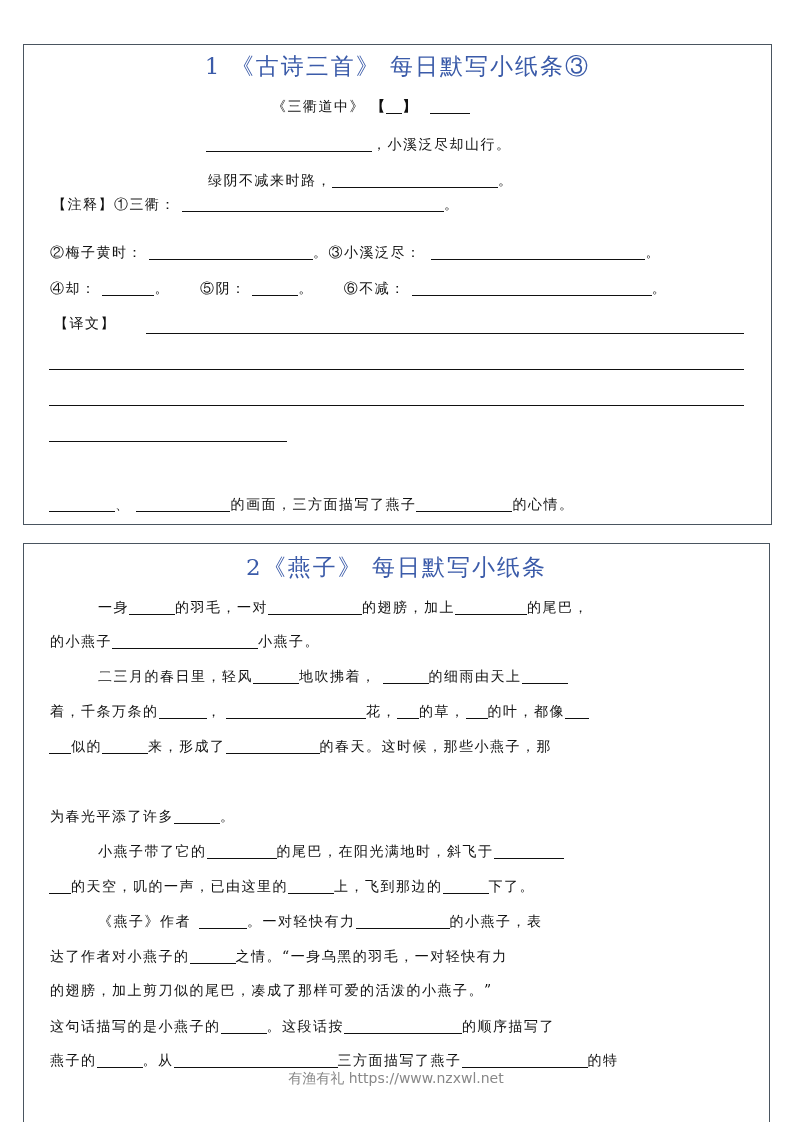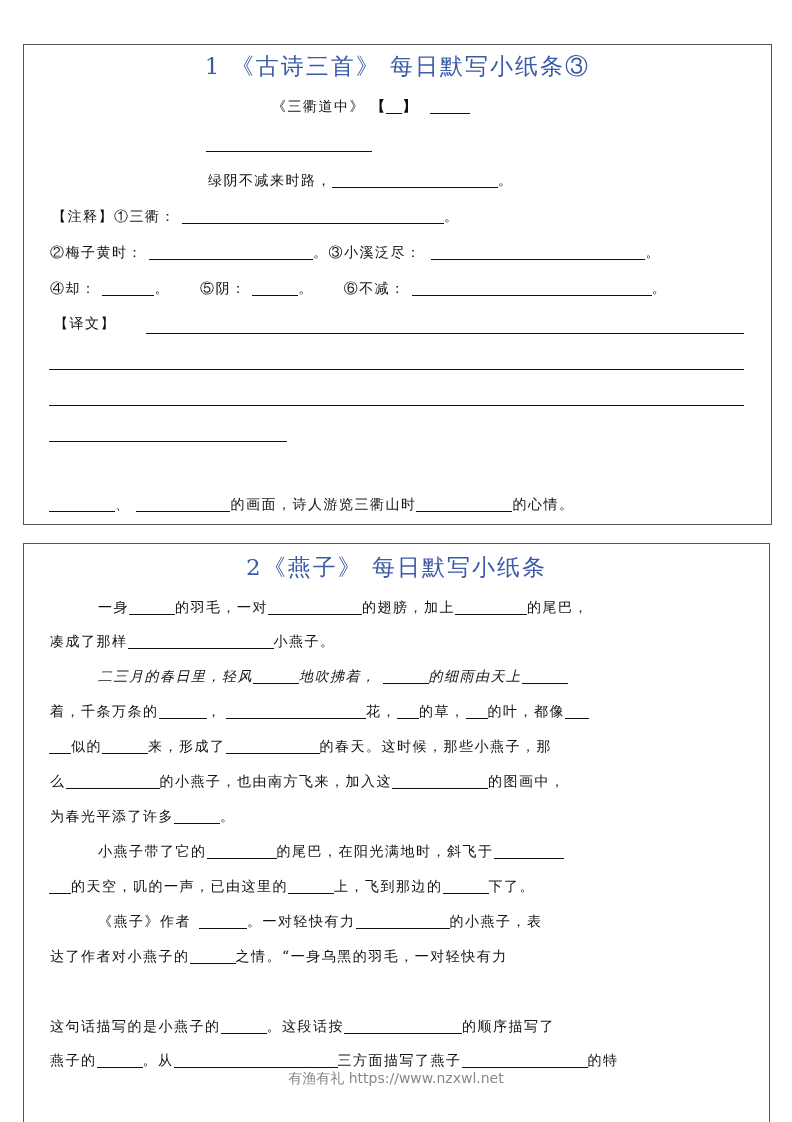--- a/index.html
+++ b/index.html
@@ -23,28 +23,28 @@
 <div class="card" id="card1">
   <div class="title" style="top:6px;">1 《古诗三首》 每日默写小纸条③</div>
 
   <div class="line" style="left:248px; top:48px;">
     <span>《三衢道中》</span>
     <span class="bold">【</span><span class="blank" style="width:16px;"></span><span class="bold">】</span>
     <span class="blank" style="width:40px; margin-left:6px;"></span>
   </div>
 
   <div class="line" style="left:182px; top:86px;">
-    <span class="blank" style="width:166px;"></span>
+    <span class="blank" style="width:166px;"></span><span>，小溪泛尽却山行。</span>
   </div>
 
   <div class="line" style="left:184px; top:122px;">
     <span>绿阴不减来时路，</span><span class="blank" style="width:166px;"></span><span>。</span>
   </div>
 
-  <div class="line" style="left:28px; top:158px;text-align:center;">
+  <div class="line" style="left:28px; top:146px;text-align:center;">
     <span>【注释】</span><span>①三衢：</span>
     <span class="blank" style="width:262px;"></span><span>。</span>
   </div>
 
   <div class="line" style="left:26px; top:194px;">
     <span>②梅子黄时：</span>
     <span class="blank" style="width:164px;"></span><span>。</span><span>③小溪泛尽：</span>
     <span class="blank" style="width:214px; margin-left:4px;"></span><span>。</span>
   </div>
 
@@ -58,63 +58,61 @@
   </div>
 
   <div class="line" style="left:30px; top:266px;">【译文】</div>
   <div class="rule" style="left:122px; width:598px; top:288px;"></div>
   <div class="rule" style="left:25px; width:695px; top:324px;"></div>
   <div class="rule" style="left:25px; width:695px; top:360px;"></div>
   <div class="rule" style="left:25px; width:238px; top:396px;"></div>
 
   <div class="line" style="left:25px; top:446px;">
     <span class="blank" style="width:66px;"></span><span>、</span>
-    <span class="blank" style="width:94px;"></span><span>的画面，诗人游览三衢山时</span><span class="blank" style="width:96px;"></span><span>的心情。</span>
+    <span class="blank" style="width:94px;"></span><span>的画面，三方面描写了燕子</span><span class="blank" style="width:96px;"></span><span>的心情。</span>
   </div>
 </div>
 
 <div class="card" id="card2">
   <div class="title" style="top:8px;">2《燕子》 每日默写小纸条</div>
 
   <div class="line" style="left:74px; top:50px;">
     <span>一身</span><span class="blank" style="width:46px;"></span><span>的羽毛，一对</span><span class="blank" style="width:94px;"></span><span>的翅膀，加上</span><span class="blank" style="width:72px;"></span><span>的尾巴，</span>
   </div>
   <div class="line" style="left:26px; top:84px;">
-    <span>凑成了那样</span><span class="blank" style="width:146px;"></span><span>小燕子。</span>
+    <span>的小燕子</span><span class="blank" style="width:146px;"></span><span>小燕子。</span>
   </div>
 
-  <div class="line" style="left:74px; top:119px;font-style:italic;">
+  <div class="line" style="left:74px; top:119px;">
     <span>二三月的春日里，轻风</span><span class="blank" style="width:46px;"></span><span>地吹拂着，</span><span class="blank" style="width:46px; margin-left:6px;"></span><span>的细雨由天上</span><span class="blank" style="width:46px;"></span>
   </div>
   <div class="line" style="left:26px; top:154px;">
     <span>着，千条万条的</span><span class="blank" style="width:48px;"></span><span>，</span><span class="blank" style="width:140px; margin-left:4px;"></span><span>花，</span><span class="blank" style="width:22px;"></span><span>的草，</span><span class="blank" style="width:22px;"></span><span>的叶，都像</span><span class="blank" style="width:24px;"></span>
   </div>
   <div class="line" style="left:25px; top:189px;">
     <span class="blank" style="width:22px;"></span><span>似的</span><span class="blank" style="width:46px;"></span><span>来，形成了</span><span class="blank" style="width:94px;"></span><span>的春天。这时候，那些小燕子，那</span>
-  </div>
-  <div class="line" style="left:26px; top:224px;">
-    <span>么</span><span class="blank" style="width:94px;"></span><span>的小燕子，也由南方飞来，加入这</span><span class="blank" style="width:96px;"></span><span>的图画中，</span>
   </div>
   <div class="line" style="left:26px; top:259px;">
     <span>为春光平添了许多</span><span class="blank" style="width:46px;"></span><span>。</span>
   </div>
 
   <div class="line" style="left:74px; top:294px;">
     <span>小燕子带了它的</span><span class="blank" style="width:70px;"></span><span>的尾巴，在阳光满地时，斜飞于</span><span class="blank" style="width:70px;"></span>
   </div>
   <div class="line" style="left:25px; top:329px;font-family:Liberation Mono, monospace;">
     <span class="blank" style="width:22px;"></span><span>的天空，叽的一声，已由这里的</span><span class="blank" style="width:46px;"></span><span>上，飞到那边的</span><span class="blank" style="width:46px;"></span><span>下了。</span>
   </div>
 
   <div class="line" style="left:74px; top:364px;">
     <span>《燕子》作者</span><span class="blank" style="width:48px; margin-left:8px;"></span><span>。一对轻快有力</span><span class="blank" style="width:94px;"></span><span>的小燕子，表</span>
   </div>
   <div class="line" style="left:26px; top:399px;">
     <span>达了作者对小燕子的</span><span class="blank" style="width:46px;"></span><span>之情。“一身乌黑的羽毛，一对轻快有力</span>
   </div>
+  <div class="line" style="left:26px; top:434px;">的翅膀，加上剪刀似的尾巴，凑成了那样可爱的活泼的小燕子。”</div>
   <div class="line" style="left:26px; top:469px;">
     <span>这句话描写的是小燕子的</span><span class="blank" style="width:46px;"></span><span>。这段话按</span><span class="blank" style="width:118px;"></span><span>的顺序描写了</span>
   </div>
   <div class="line" style="left:26px; top:503px;">
     <span>燕子的</span><span class="blank" style="width:46px;"></span><span>。从</span><span class="blank" style="width:164px;"></span><span>三方面描写了燕子</span><span class="blank" style="width:126px;"></span><span>的特</span>
   </div>
 </div>
 
 <div class="watermark">有渔有礼 https://www.nzxwl.net</div>
 

